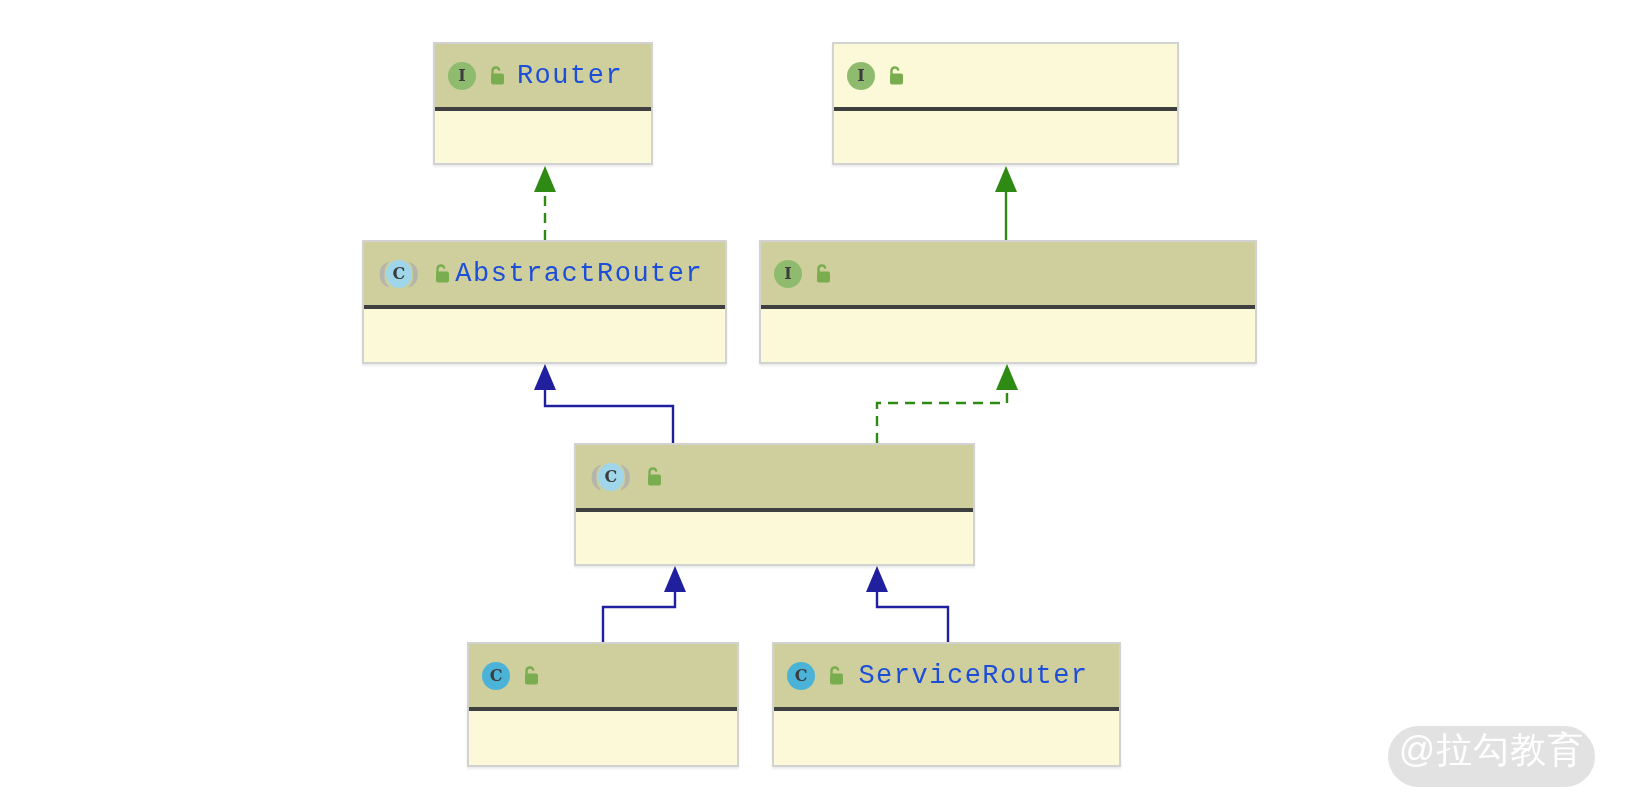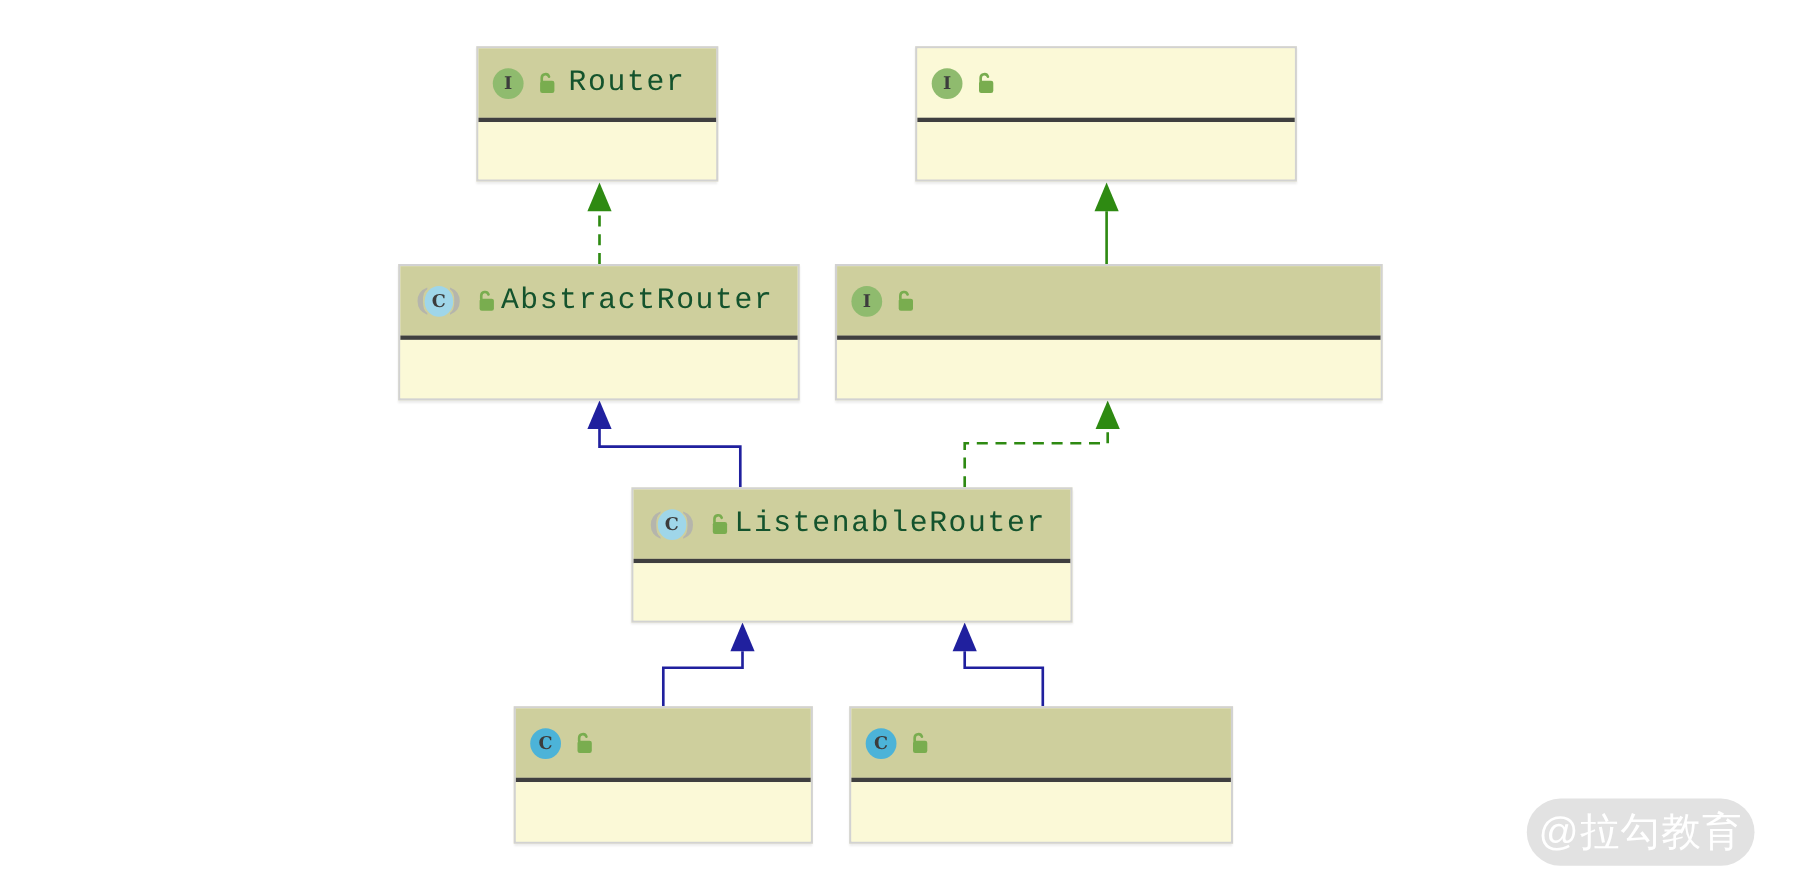--- a/index.html
+++ b/index.html
@@ -22,21 +22,21 @@
   .uml-header{
     height:63px;flex:0 0 63px;
     display:flex;align-items:center;
     padding-left:13px;
   }
   .uml-divider{height:4px;flex:0 0 4px;background:#3f3f3f;}
   .uml-body{flex:1;background:#fbf9d7;}
   .uml-name{
     flex:1;text-align:center;
     font-size:27px;letter-spacing:1.5px;
-    color:#14532d;
+    color:#1d4ed8;
     padding-right:18px;
     white-space:nowrap;
   }
   .badge-group{display:flex;align-items:center;}
   .badge-circle{
     width:28px;height:28px;border-radius:50%;
     display:flex;align-items:center;justify-content:center;
     font-family:"DejaVu Serif","Liberation Serif",serif;
     font-weight:bold;font-size:16px;color:#3c3c3c;
     flex:0 0 auto;
@@ -45,21 +45,21 @@
     font-family:"DejaVu Serif","Liberation Serif",serif;
     font-size:27px;color:#b5b5ac;font-weight:bold;
     line-height:28px;
   }
   .badge-paren.left{margin-right:-4px;}
   .badge-paren.right{margin-left:-4px;}
   .lock-icon{margin-left:9px;flex:0 0 auto;display:flex;}
   .watermark{
     position:absolute;left:1388px;top:726px;width:207px;height:61px;
     background:#e2e2e2;border-radius:31px;
-    display:flex;align-items:center;justify-content:center;
+    display:flex;align-items:flex-start;justify-content:center;
   }
   .watermark span{
     font-family:"Liberation Sans","DejaVu Sans",sans-serif;
     font-size:36px;color:#ffffff;letter-spacing:1px;
   }
 </style>
 </head>
 <body>
 
 <div id="canvas">
@@ -160,21 +160,20 @@
             <span class="badge-paren left">(</span>
             <span class="badge-circle" style="background: rgb(159, 214, 233); width: 26px; height: 28px;">C</span>
             <span class="badge-paren right">)</span>
           </span>
           <span class="lock-icon">
             <svg width="22" height="23" viewBox="0 0 22 23">
               <path d="M7.5 9.5 V6.8 a3.4 3.4 0 0 1 6.6 -1.1" fill="none" stroke="#79ad4f" stroke-width="2.4" stroke-linecap="round"></path>
               <rect x="6" y="9.5" width="13" height="11" rx="2" fill="#79ad4f"></rect>
             </svg>
           </span>
-          <span class="uml-name">ListenableRouter</span>
         </div>
         <div class="uml-divider"></div>
         <div class="uml-body"></div>
       </div>
       <div class="uml-node" style="left: 467px; top: 642px; width: 272px; height: 125px;">
         <div class="uml-header" style="background: rgb(206, 207, 157);">
           <span class="badge-group">
             <span class="badge-circle" style="background: rgb(76, 179, 216);">C</span>
           </span>
           <span class="lock-icon">
@@ -191,20 +190,21 @@
         <div class="uml-header" style="background: rgb(206, 207, 157);">
           <span class="badge-group">
             <span class="badge-circle" style="background: rgb(76, 179, 216);">C</span>
           </span>
           <span class="lock-icon">
             <svg width="22" height="23" viewBox="0 0 22 23">
               <path d="M7.5 9.5 V6.8 a3.4 3.4 0 0 1 6.6 -1.1" fill="none" stroke="#79ad4f" stroke-width="2.4" stroke-linecap="round"></path>
               <rect x="6" y="9.5" width="13" height="11" rx="2" fill="#79ad4f"></rect>
             </svg>
           </span>
+          <span class="uml-name">ServiceRouter</span>
         </div>
         <div class="uml-divider"></div>
         <div class="uml-body"></div>
       </div>
     </div>
   <div class="watermark">
     <span>@拉勾教育</span>
   </div>
 </div>
 

